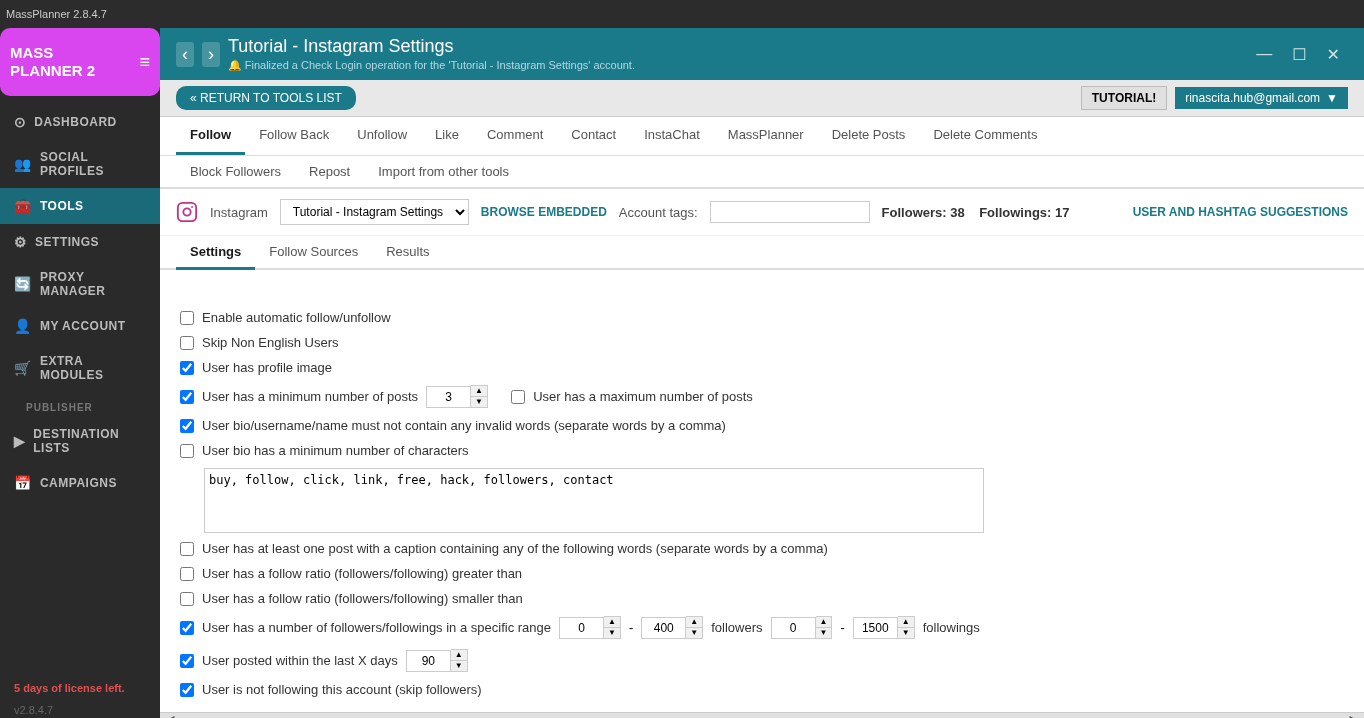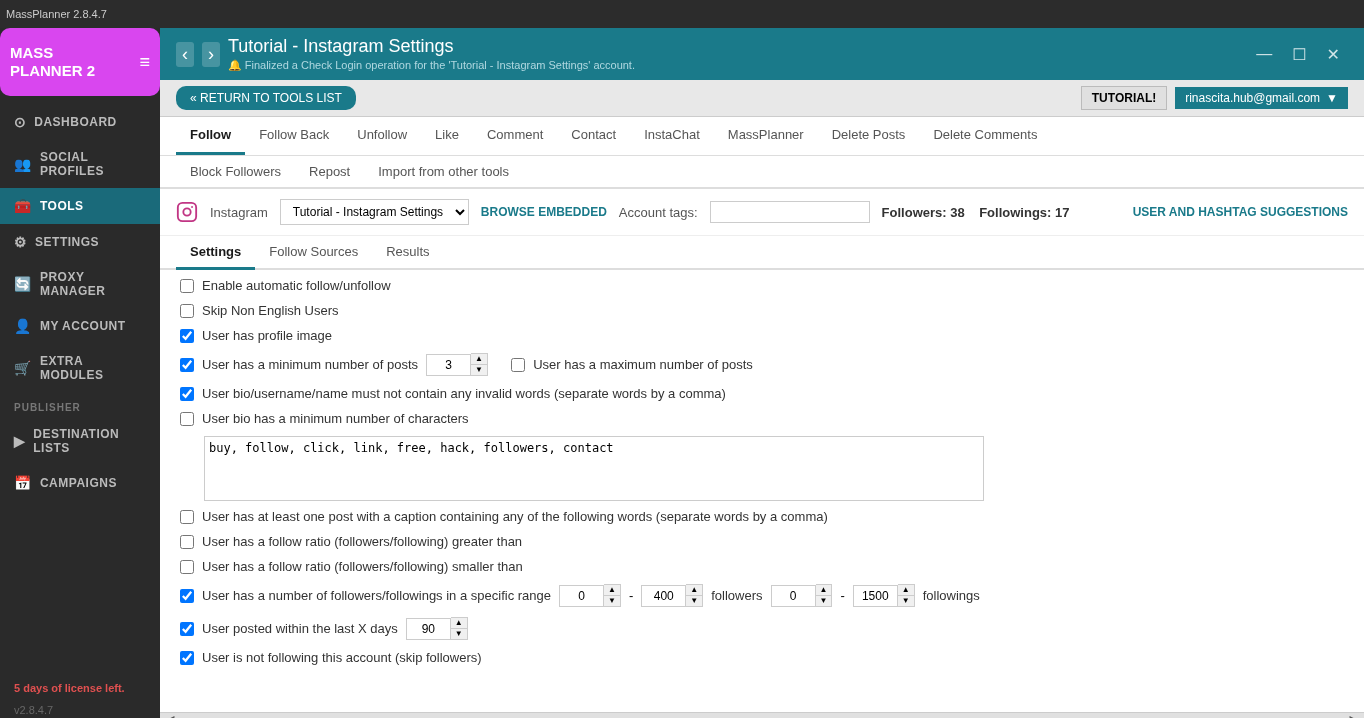--- a/index.html
+++ b/index.html
@@ -74,21 +74,21 @@
     .sidebar-item.active {
       background: #1a6a7a;
       color: white;
     }
 
     .sidebar-item .icon {
       font-size: 14px;
     }
 
     .sidebar-section {
-      padding: 10px 14px 4px;
+      padding: 10px 26px 4px;
       color: #777;
       font-size: 10px;
       font-weight: 700;
       letter-spacing: 1px;
     }
 
     .sidebar-license {
       padding: 10px 14px;
       color: #e05050;
       font-size: 11px;
@@ -350,23 +350,24 @@
     }
 
     .sub-tab.active {
       color: #1a1a1a;
       border-bottom: 3px solid #1a7a8a;
       font-weight: 600;
     }
 
     
     .settings-content {
-      padding: 8px 20px;
+      padding: 16px 20px;
       flex: 1;
       overflow-y: auto;
+      margin-top: 24px;
     }
 
     .setting-row {
       display: flex;
       align-items: center;
       margin-bottom: 10px;
       gap: 8px;
     }
 
     .setting-row input[type="checkbox"] {

